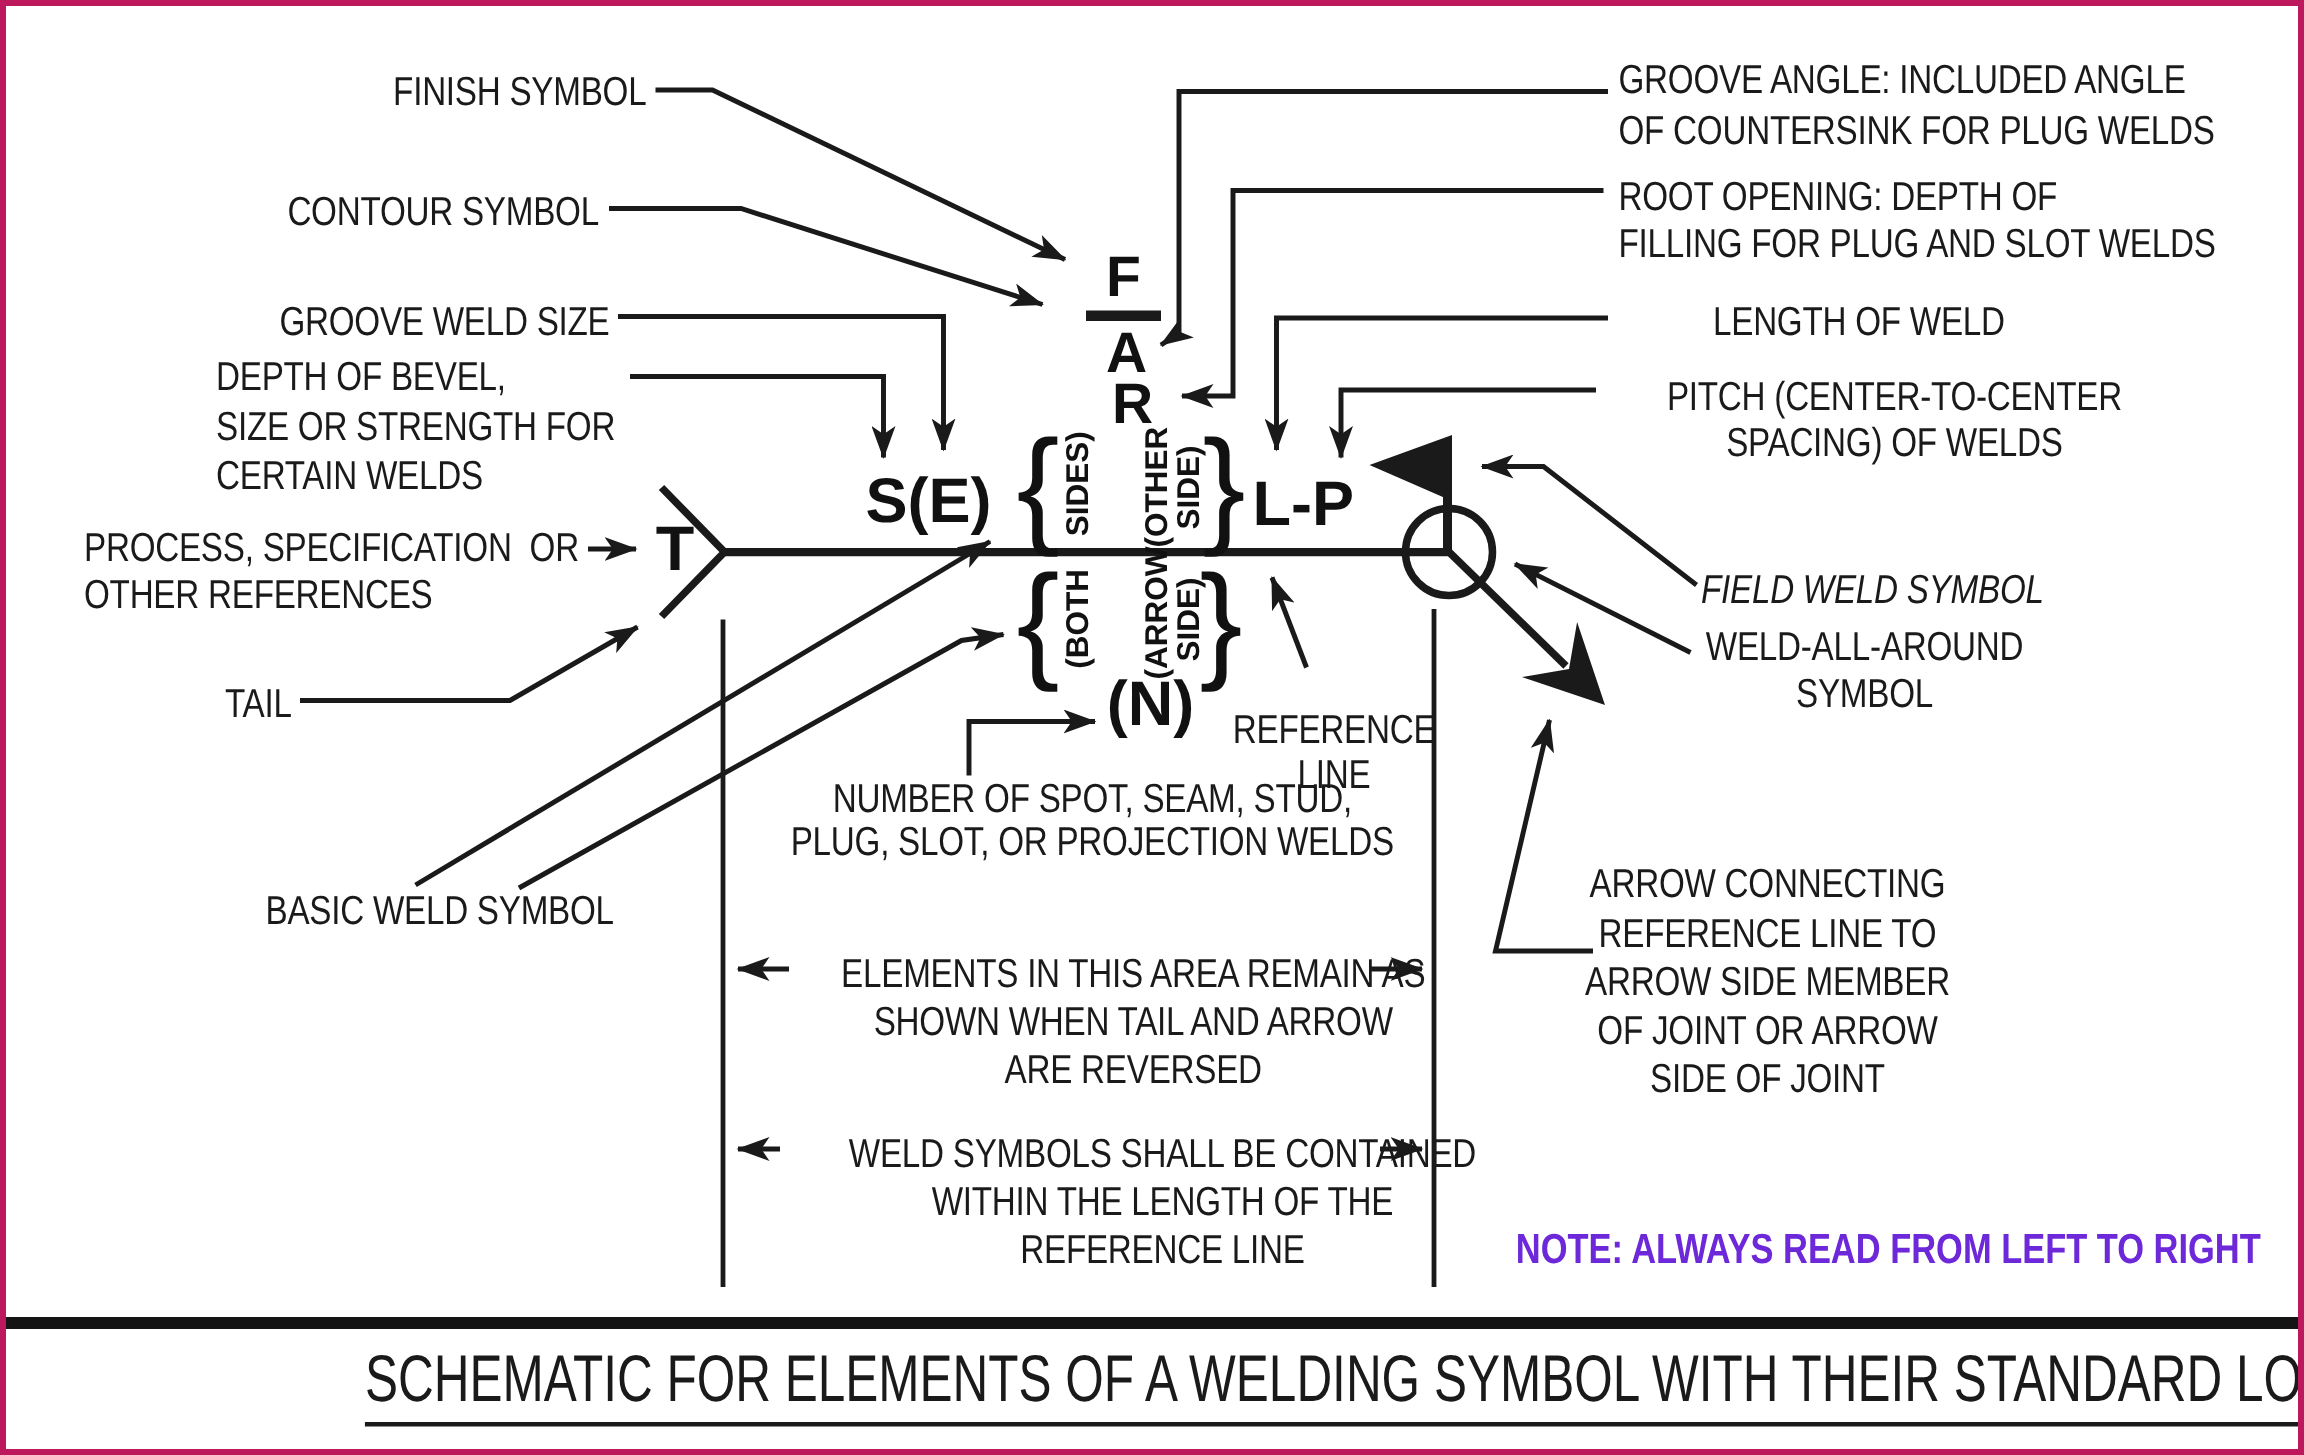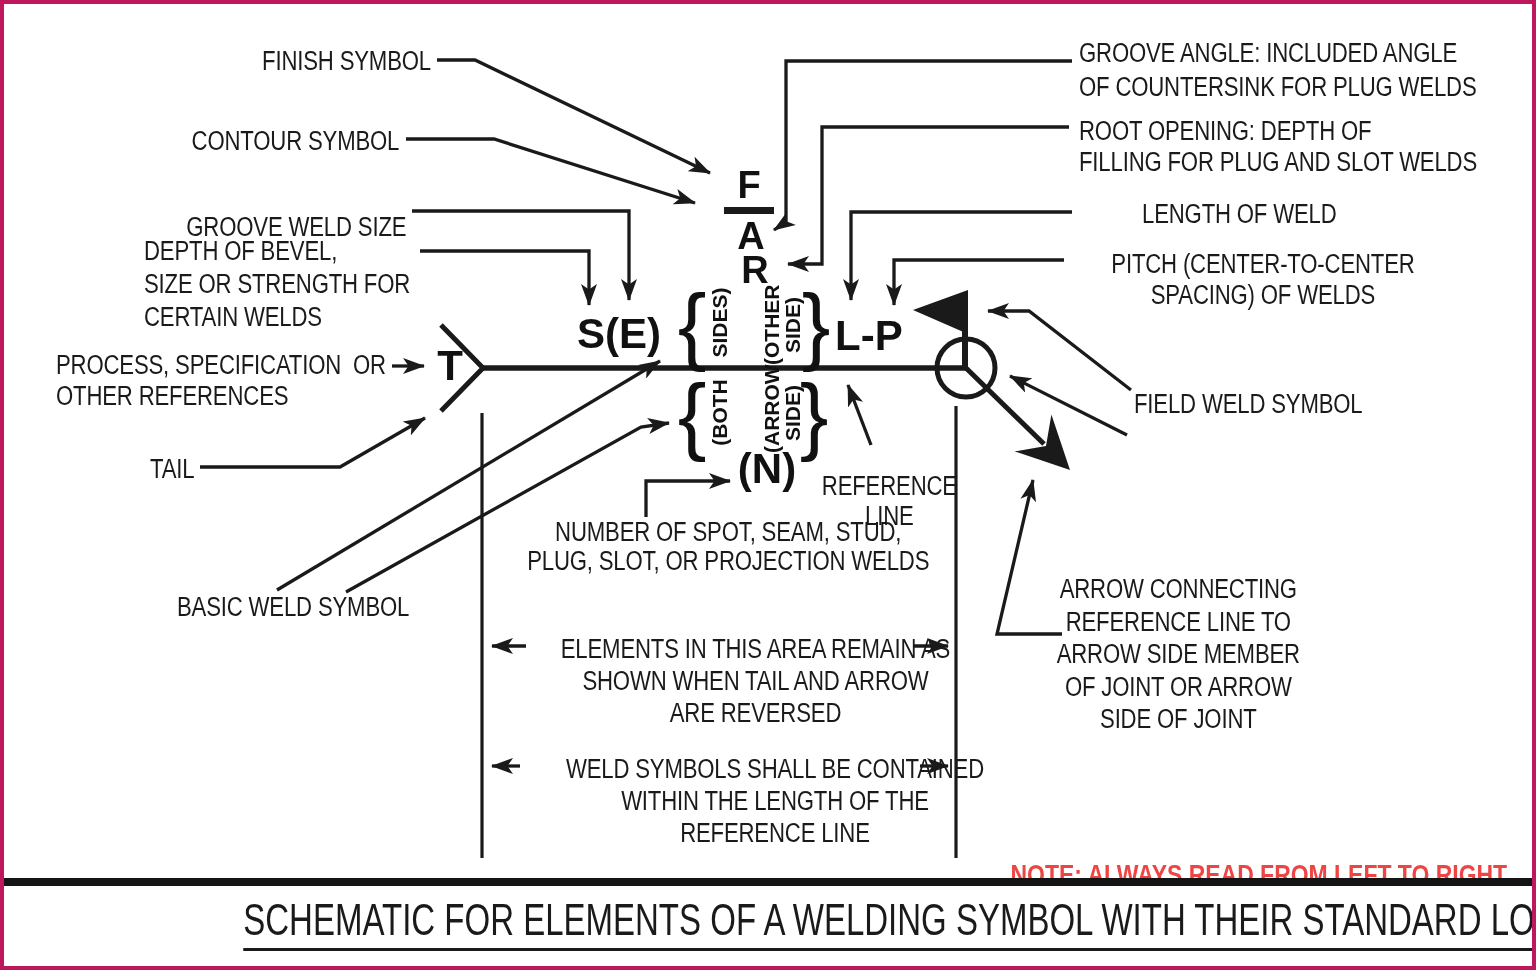--- a/index.html
+++ b/index.html
@@ -85,21 +85,21 @@
     <path d="M 961 364 V 291" stroke-width="6"></path>
     <polygon points="964,286 964,330 909,306" fill="#1a1a1a" stroke="none"></polygon>
     <circle cx="962" cy="364" r="29" stroke-width="5"></circle>
     <path d="M 962 364 L 1040 440" stroke-width="5"></path>
     <polygon points="1066,466 1010.6,447.4 1042,442 1047.4,410.6" fill="#1a1a1a" stroke="none"></polygon>
     <rect x="720" y="203" width="50" height="7" fill="#1a1a1a" stroke="none"></rect>
   </svg>
 
   <div class="lbl al-r" style="left:127px;top:41px;width:300px;"><span class="sq">FINISH SYMBOL</span></div>
   <div class="lbl al-r" style="left:95px;top:121px;width:300px;"><span class="sq">CONTOUR SYMBOL</span></div>
-  <div class="lbl al-r" style="left:102px;top:207px;width:300px;"><span class="sq">GROOVE WELD SIZE</span></div>
+  <div class="lbl al-r" style="left:102px;top:194px;width:300px;"><span class="sq">GROOVE WELD SIZE</span></div>
   <div class="lbl al-l" style="left:140px;top:231px;width:340px;line-height:33px;"><span class="sq">DEPTH OF BEVEL,
 SIZE OR STRENGTH FOR
 CERTAIN WELDS</span></div>
   <div class="lbl al-l" style="left:52px;top:346px;width:400px;line-height:31px;"><span class="sq">PROCESS, SPECIFICATION  OR
 OTHER REFERENCES</span></div>
   <div class="lbl al-l" style="left:146px;top:449px;width:120px;"><span class="sq">TAIL</span></div>
   <div class="lbl al-l" style="left:173px;top:587px;width:320px;"><span class="sq">BASIC WELD SYMBOL</span></div>
 
   <div class="lbl al-c" style="left:479px;top:514px;width:400px;line-height:29px;"><span class="sq">NUMBER OF SPOT, SEAM, STUD,
 PLUG, SLOT, OR PROJECTION WELDS</span></div>
@@ -112,28 +112,30 @@
   <div class="lbl al-c" style="left:785px;top:467px;width:200px;line-height:30px;"><span class="sq">REFERENCE
 LINE</span></div>
 
   <div class="lbl al-l" style="left:1075px;top:32px;width:460px;line-height:34px;"><span class="sq">GROOVE ANGLE: INCLUDED ANGLE
 OF COUNTERSINK FOR PLUG WELDS</span></div>
   <div class="lbl al-l" style="left:1075px;top:112px;width:460px;line-height:31px;"><span class="sq">ROOT OPENING: DEPTH OF
 FILLING FOR PLUG AND SLOT WELDS</span></div>
   <div class="lbl al-l" style="left:1075px;top:194px;width:300px;text-align:right;"><span class="sq">LENGTH OF WELD</span></div>
   <div class="lbl al-c" style="left:1074px;top:245px;width:300px;line-height:31px;"><span class="sq">PITCH (CENTER-TO-CENTER
 SPACING) OF WELDS</span></div>
-  <div class="lbl al-l" style="left:1130px;top:384px;width:300px;"><span class="sq">FIELD WELD SYMBOL</span></div>
+  <div class="lbl al-l" style="left:1130px;top:373px;width:300px;font-style:italic;"><span class="sq">FIELD WELD SYMBOL</span></div>
+  <div class="lbl al-c" style="left:1089px;top:412px;width:300px;line-height:31px;"><span class="sq">WELD-ALL-AROUND
+SYMBOL</span></div>
   <div class="lbl al-c" style="left:1024px;top:569px;width:300px;line-height:32.5px;"><span class="sq">ARROW CONNECTING
 REFERENCE LINE TO
 ARROW SIDE MEMBER
 OF JOINT OR ARROW
 SIDE OF JOINT</span></div>
 
-  <div id="note" style="left: 952px; top: 855px; width: 560px; color: #ef4444;"><span class="sq">NOTE: ALWAYS READ FROM LEFT TO RIGHT</span></div>
+  <div id="note" style="left: 952px; top: 813px; width: 560px; color: #6d28d9;"><span class="sq">NOTE: ALWAYS READ FROM LEFT TO RIGHT</span></div>
 
   <div class="sym" style="left:416px;top:339px;width:60px;">T</div>
   <div class="sym far" style="left:715px;top:161px;width:60px;">F</div>
   <div class="sym far" style="left:717px;top:212px;width:60px;">A</div>
   <div class="sym far" style="left:721px;top:246px;width:60px;">R</div>
   <div class="sym" style="left:573px;top:307px;text-align:right;">S(E)</div>
   <div class="sym" style="left:831px;top:309px;text-align:center;">L-P</div>
   <div class="sym" style="left:723px;top:442px;width:80px;">(N)</div>
 
   <div class="rot" style="left:675px;top:308px;width:80px;">SIDES)</div>

